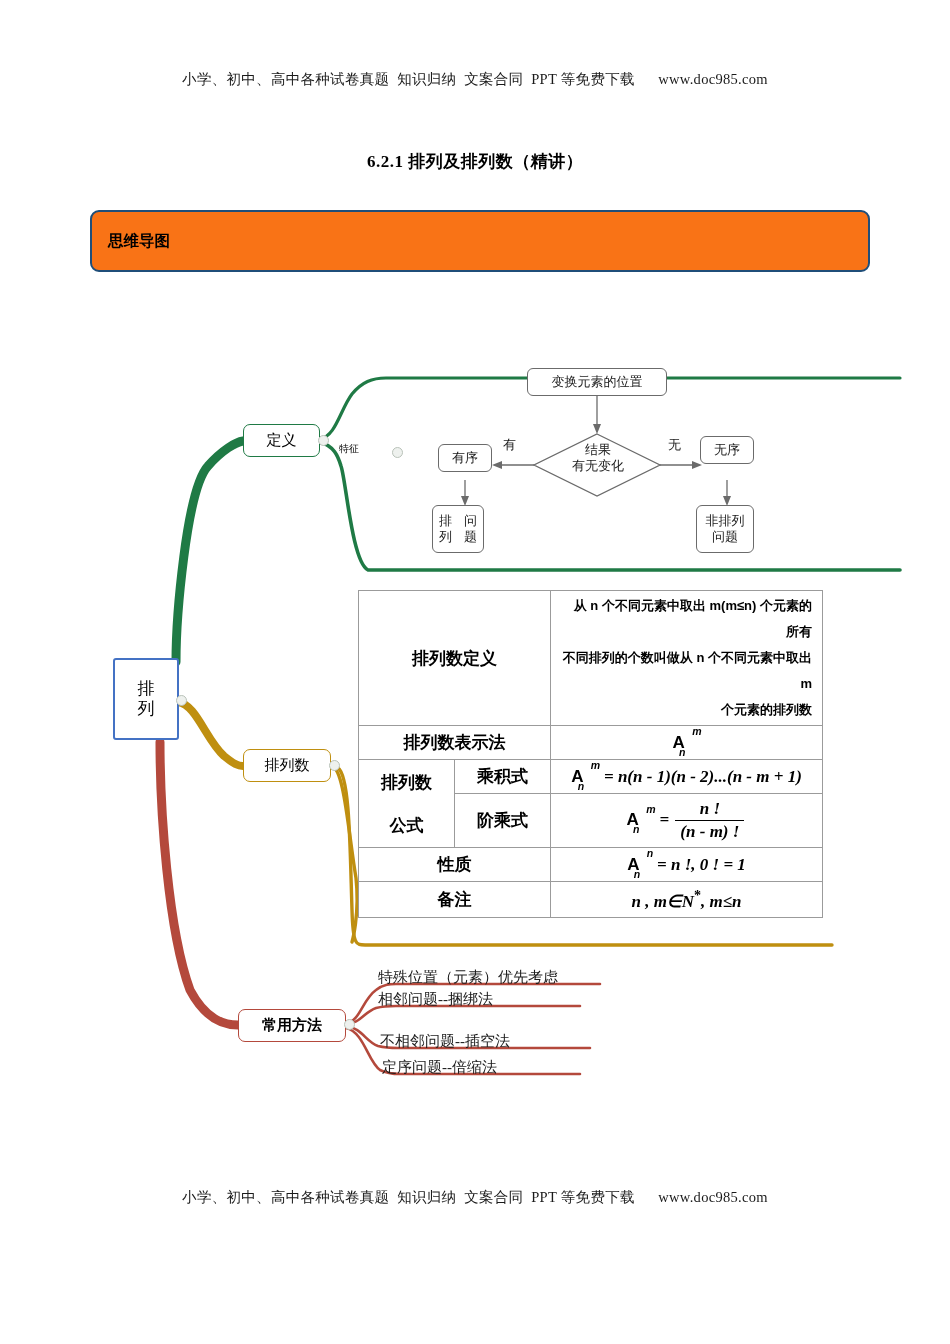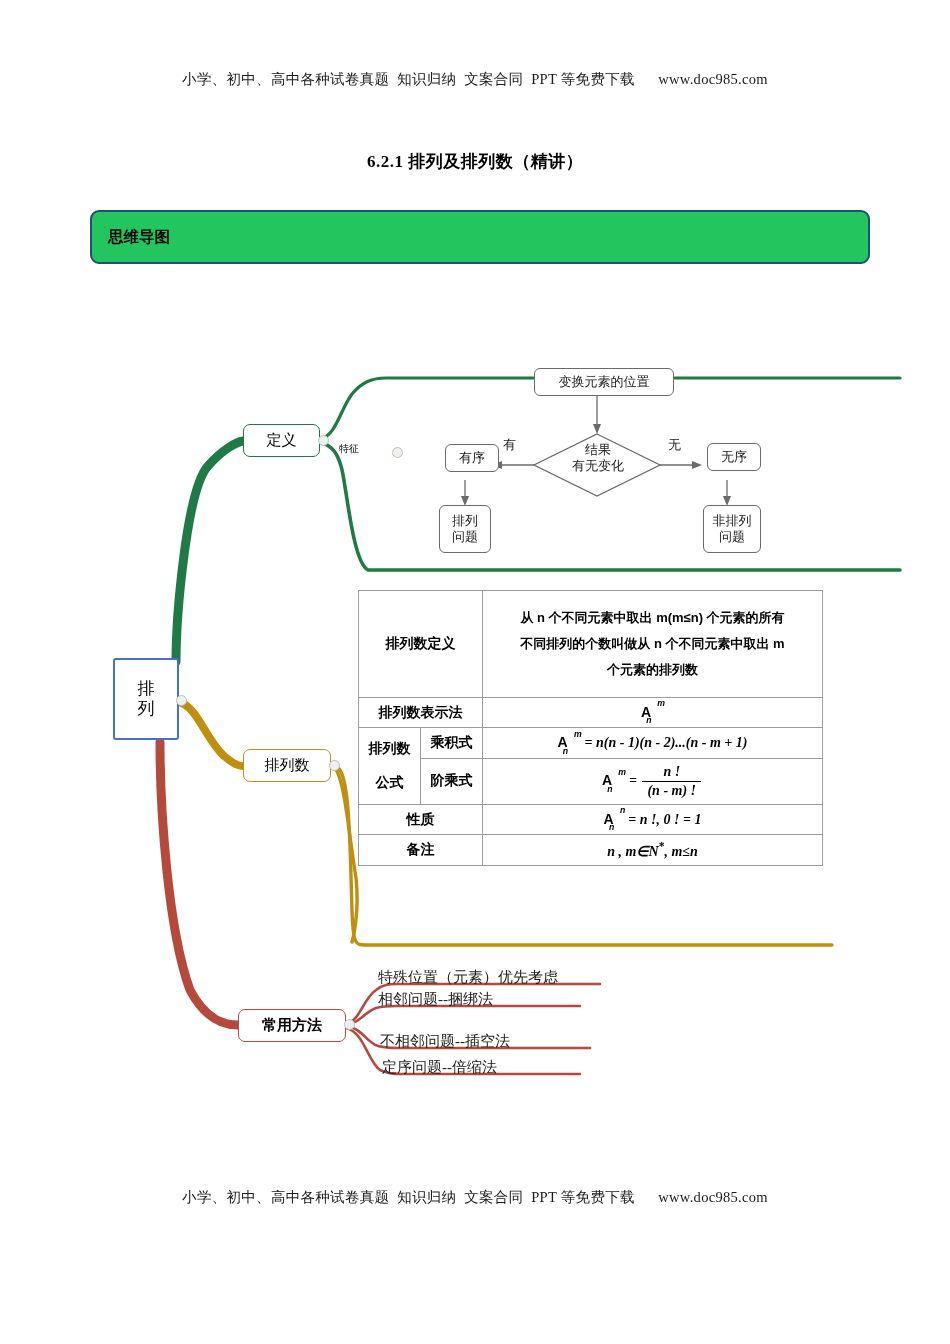--- a/index.html
+++ b/index.html
@@ -17,22 +17,22 @@
   }
   #page-header{top:70px;}
   #page-footer{top:1188px;}
 
   .doc-title{
     position:absolute;top:150px;left:0;right:0;text-align:center;
     font-size:17px;font-weight:bold;letter-spacing:.5px;
   }
 
   .section-box{
-    position:absolute;left:90px;top:210px;width:780px;height:54px;
-    border:2px solid #1f4e79;border-radius:9px;background:#22c55e;
+    position:absolute;left:90px;top:210px;width:780px;height:62px;
+    border:2px solid #1f4e79;border-radius:9px;background:#f97316;
     box-sizing:border-box;
   }
   .section-box-label{
     position:absolute;left:16px;top:50%;transform:translateY(-50%);
     font-size:15.5px;font-weight:bold;
   }
 
   
   .mindmap{position:absolute;left:0;top:290px;width:950px;height:830px;}
   .mm-svg{position:absolute;left:0;top:0;width:950px;height:830px;}
@@ -74,48 +74,48 @@
     position:absolute;left:345px;top:20px;width:500px;
     font-size:13.5px;line-height:1.55;text-align:justify;
   }
 
   
   .flow{position:absolute;left:400px;top:78px;width:400px;height:195px;}
   .fbox{
     position:absolute;box-sizing:border-box;background:#fff;
     border:1.3px solid #6b6b6b;border-radius:6px;
     display:flex;align-items:center;justify-content:center;
-    text-align:center;font-size:13px;line-height:1.2;color:#1a1a1a;margin-left:7px;
+    text-align:center;font-size:13px;line-height:1.2;color:#1a1a1a;
   }
   #fbox-change{left:127px;top:0;width:140px;height:28px;}
   #fbox-youxu{left:38px;top:76px;width:54px;height:28px;}
-  #fbox-wuxu{left:300px;top:75px;width:54px;height:28px;text-align:right;}
-  #fbox-pailie{left:32px;top:137px;width:52px;height:48px;flex-direction:column;}
+  #fbox-wuxu{left:300px;top:68px;width:54px;height:28px;text-align:right;}
+  #fbox-pailie{left:32px;top:137px;width:52px;height:48px;}
   #fbox-feipailie{left:296px;top:137px;width:58px;height:48px;flex-direction:column;}
   .fdiamond-label{
     position:absolute;left:148px;top:74px;width:100px;
     text-align:center;font-size:13px;line-height:1.2;color:#1a1a1a;
   }
   .edge-label{position:absolute;font-size:13px;color:#1a1a1a;}
   #edge-label-you{left:103px;top:68px;}
   #edge-label-wu{left:268px;top:68px;}
 
   
   .ptable{
     position:absolute;left:358px;top:300px;width:465px;
     border-collapse:collapse;background:#fff;
     font-family:"Liberation Sans","DejaVu Sans",sans-serif;
   }
   .ptable td{
-    border:1px solid #9b9b9b;padding:5px 3px;
-    font-size:14px;font-weight:bold;text-align:center;
+    border:1px solid #9b9b9b;padding:5px 20px;
+    font-size:17px;font-weight:bold;text-align:center;
     vertical-align:middle;color:#000;
   }
   .ptable td.def-cell{
-    text-align:center;font-size:13px;line-height:2.0;padding:14px 10px;margin-top:20px;
+    text-align:right;font-size:13px;line-height:2.0;padding:2px 10px;margin-top:20px;
   }
   .it{font-style:italic;font-family:Liberation Serif, serif;font-weight:bold;}
   .apow{display:inline-block;position:relative;font-weight:bold;}
   .apow sup{font-size:.62em;font-style:italic;position:relative;top:-.55em;left:1px;}
   .apow sub{font-size:.62em;font-style:italic;position:relative;top:.35em;left:-.55em;}
   .frac{display:inline-block;vertical-align:middle;text-align:center;margin:0 2px;}
   .frac .num{display:block;padding:0 5px 1px;border-bottom:1.4px solid #000;}
   .frac .den{display:block;padding:1px 5px 0;}
 
   

